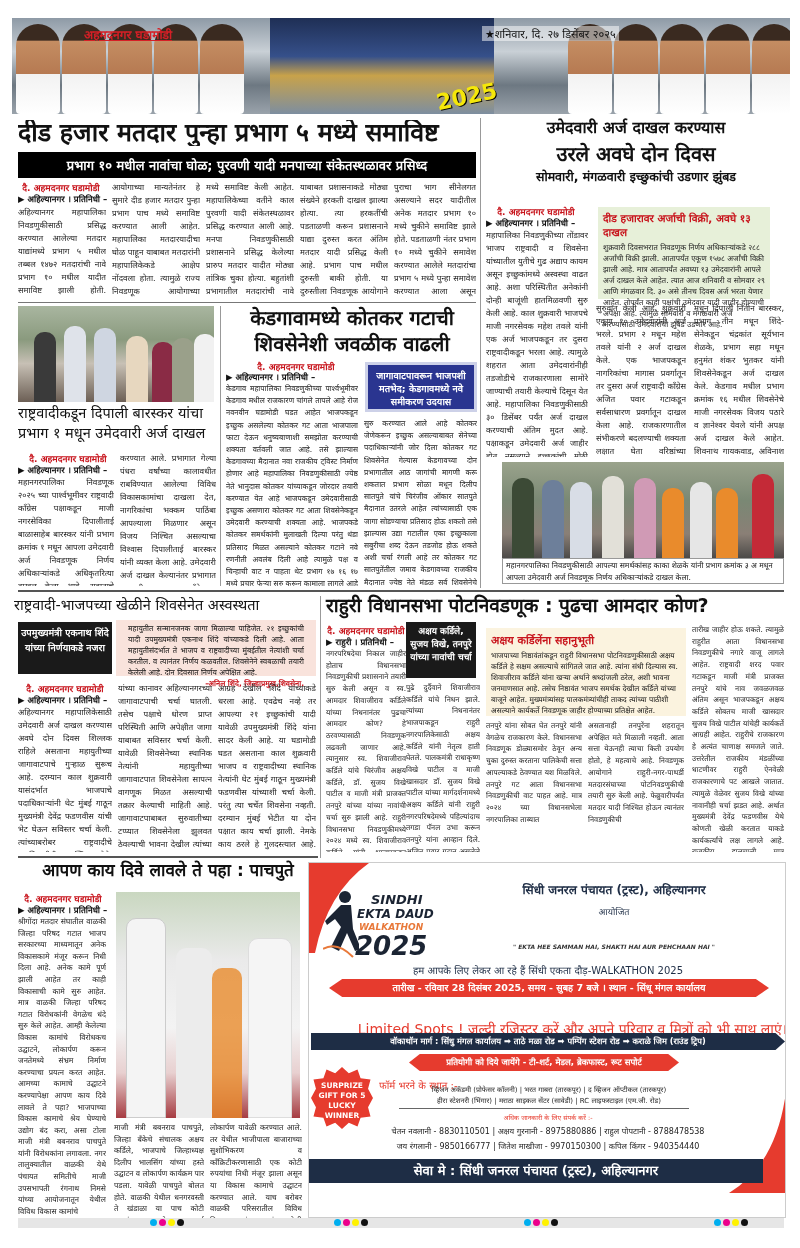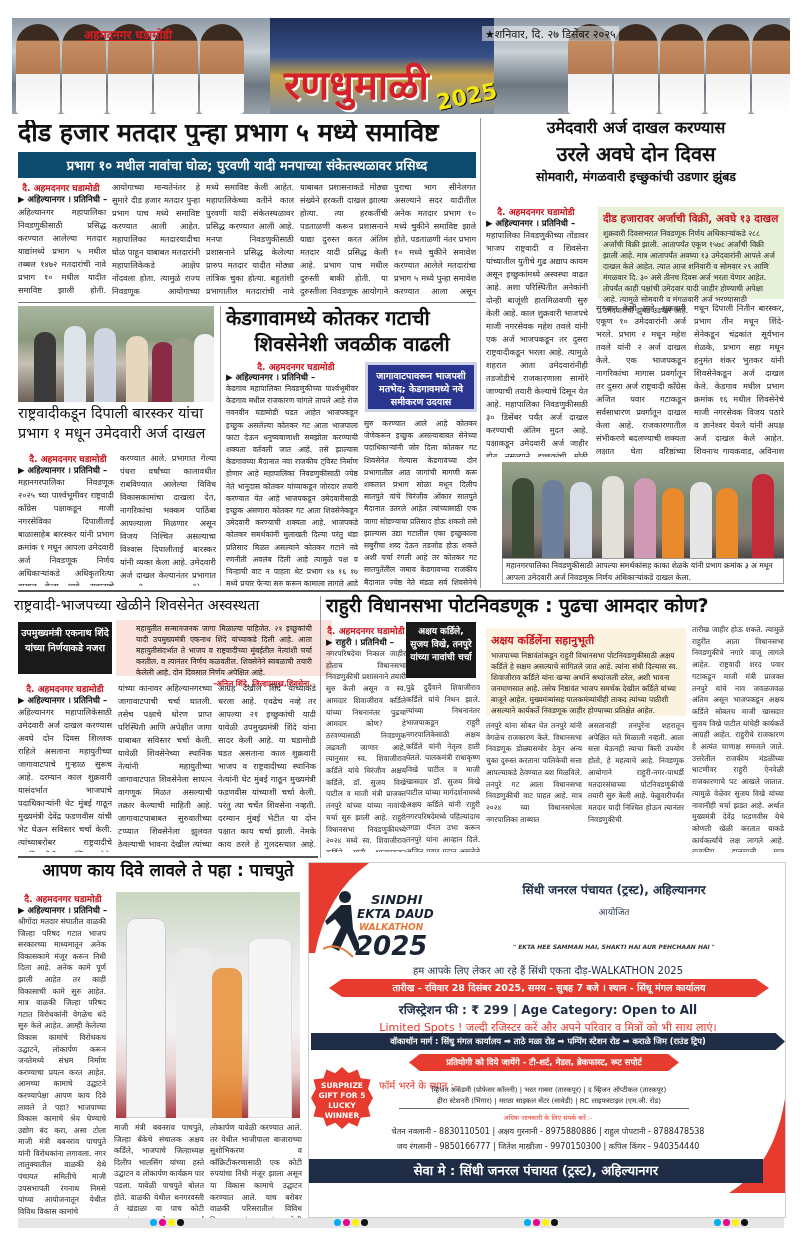--- a/index.html
+++ b/index.html
@@ -8,21 +8,21 @@
   .masthead { left: 12px; top: 18px; width: 778px; height: 96px; background: linear-gradient(180deg,#8e9aa6 0%,#c9d0d6 35%,#6d7882 70%,#9aa3ab 100%); overflow: hidden; }
   .masthead .faces { position: absolute; top: 6px; height: 90px; display: flex; gap: 2px; }
   .face { width: 44px; height: 90px; border-radius: 22px 22px 4px 4px; background: linear-gradient(180deg,#3a2a20 0%,#3a2a20 18%,#c48d62 19%,#b67a52 55%,#f2f2f2 56%,#ffffff 100%); }
   .masthead .building { position: absolute; left: 258px; top: 0; width: 224px; height: 96px; background: linear-gradient(180deg,#1f2f55 0%,#36508a 40%,#c8a24a 60%,#7d8ea0 100%); }
   .masthead .brand { position: absolute; left: 72px; top: 8px; font-size: 12px; font-weight: bold; color: #d61f26; text-decoration: underline; }
   .masthead .date { position: absolute; left: 470px; top: 8px; font-size: 11px; color: #111; background: rgba(255,255,255,0.5); padding: 0 3px; }
   .masthead .title { position: absolute; left: 272px; top: 38px; font-size: 40px; font-weight: bold; color: #d61f26; font-family: "DejaVu Serif", serif; text-shadow: 2px 2px 0 #fff; }
   .masthead .year { position: absolute; left: 424px; top: 66px; font-size: 22px; font-weight: bold; color: #f5e70a; transform: rotate(-12deg); text-shadow: 1px 1px 0 #000; }
 
   .h-big { font-family: "DejaVu Sans", sans-serif; font-weight: bold; color: #111; line-height: 1.05; }
-  .redbar { background: #0c4a6e; color: #fff; font-weight: bold; font-size: 14px; text-align: center; padding: 4px 0; }
+  .redbar { background: #000000; color: #fff; font-weight: bold; font-size: 14px; text-align: center; padding: 4px 0; }
   .byline { color: #c8151d; font-weight: bold; font-size: 9px; text-align: center; }
   .dateline { font-size: 8.5px; font-weight: bold; }
   .col { font-size: 8.2px; line-height: 13px; text-align: justify; color: #222; overflow: hidden; }
   .rule { background: #777; height: 1px; }
   .vrule { background: #999; width: 1px; }
   .photo { background: linear-gradient(180deg,#a9b6a0 0%,#8a9a7e 35%,#c7c0b5 60%,#6c5f55 100%); overflow: hidden; }
   .person { position: absolute; bottom: 0; width: 22px; border-radius: 10px 10px 0 0; }
   .greenbox { background: #e7f0d9; }
   .bluebox { background: #2a3590; color: #fff; text-align: center; font-weight: bold; border: 3px solid #cdd1e8; }
   .blackbox { background: #1a1a1a; color: #fff; text-align: center; font-weight: bold; }
@@ -47,21 +47,20 @@
   <div class="building"></div>
   <div class="faces" style="left:556px;">
     <div class="face"></div>
     <div class="face"></div>
     <div class="face"></div>
     <div class="face"></div>
     <div class="face"></div>
   </div>
   <div class="brand">अहमदनगर घडामोडी</div>
   <div class="date">★शनिवार, दि. २७ डिसेंबर २०२५</div>
-  <div class="title">रणधुमाळी</div>
   <div class="year">2025</div>
 </div>
 
 <div class="abs h-big" style="left:18px;top:120px;width:458px;font-size:25px;white-space:nowrap;overflow:hidden;">दीड हजार मतदार पुन्हा प्रभाग ५ मध्ये समाविष्ट</div>
 <div class="abs redbar" style="left:18px;top:152px;width:458px;font-size:13px;">प्रभाग १० मधील नावांचा घोळ; पुरवणी यादी मनपाच्या संकेतस्थळावर प्रसिध्द</div>
 <div class="abs byline" style="left:18px;top:181px;width:86px;">दै. अहमदनगर घडामोडी</div>
 <div class="abs dateline" style="left:18px;top:193px;width:90px;">▶ अहिल्यानगर । प्रतिनिधी –</div>
 <div class="abs col" style="left:18px;top:206px;width:88px;height:92px;">अहिल्यानगर महापालिका निवडणुकीसाठी प्रसिद्ध करण्यात आलेल्या मतदार याद्यांमध्ये प्रभाग ५ मधील तब्बल १४७२ मतदारांची नावे प्रभाग १० मधील यादीत समाविष्ट झाली होती. प्रभागातील नागरिकांना त्यावर तीव्र हरकती नोंदविल्या होत्या. अखेर निवडणूक</div>
 <div class="abs col" style="left:112px;top:181px;width:88px;height:117px;">आयोगाच्या मान्यतेनंतर हे सुमारे दीड हजार मतदार पुन्हा प्रभाग पाच मध्ये समाविष्ट करण्यात आली आहेत. महापालिका मतदारयादीचा घोळ पाहून याबाबत मतदारांनी महापालिकेकडे आक्षेप नोंदवला होता. त्यामुळे राज्य निवडणूक आयोगाच्या मान्यतेनुसार या मतदारांची नावे पुन्हा पाच</div>
 <div class="abs col" style="left:206px;top:181px;width:88px;height:117px;">मध्ये समाविष्ट केली आहेत. महापालिकेच्या वतीने काल पुरवणी यादी संकेतस्थळावर प्रसिद्ध करण्यात आली आहे. मनपा निवडणुकीसाठी प्रशासनाने प्रसिद्ध केलेल्या प्रारुप मतदार यादीत मोठ्या तांत्रिक चुका होत्या. बहुतांशी प्रभागातील मतदारांची नावे अन्य प्रभागाच्या यादीत गेल्याचे समोर आले होते.</div>
@@ -69,21 +68,21 @@
 <div class="abs col" style="left:394px;top:181px;width:82px;height:117px;">पुराचा भाग सीनेलगत असल्याने सदर यादीतील अनेक मतदार प्रभाग १० मध्ये चुकीने समाविष्ट झाले होते. पडताळणी नंतर प्रभाग १० मध्ये चुकीने समावेश करण्यात आलेले मतदारांचा प्रभाग ५ मध्ये पुन्हा समावेश करण्यात आला असून पुरवणी यादी महापालिकेच्या संकेतस्थळावर प्रसिद्ध करण्यात आली आहे.</div>
 
 <div class="abs vrule" style="left:480px;top:118px;height:470px;"></div>
 <div class="abs rule" style="left:18px;top:302px;width:458px;"></div>
 
 <div class="abs h-big" style="left:486px;top:120px;width:300px;font-size:16px;text-align:center;">उमेदवारी अर्ज दाखल करण्यास</div>
 <div class="abs h-big" style="left:486px;top:144px;width:300px;font-size:20px;text-align:center;">उरले अवघे दोन दिवस</div>
 <div class="abs h-big" style="left:486px;top:170px;width:300px;font-size:12.5px;text-align:center;">सोमवारी, मंगळवारी इच्छुकांची उडणार झुंबड</div>
 <div class="abs byline" style="left:486px;top:205px;width:100px;">दै. अहमदनगर घडामोडी</div>
 <div class="abs dateline" style="left:486px;top:217px;width:100px;">▶ अहिल्यानगर । प्रतिनिधी –</div>
-<div class="abs greenbox" style="left:598px;top:207px;width:186px;height:92px;padding:4px 5px;">
+<div class="abs greenbox" style="left:598px;top:207px;width:172px;height:92px;padding:4px 5px;">
   <div style="color:#c8151d;font-weight:bold;font-size:10.5px;margin-bottom:3px;">दीड हजारावर अर्जाची विक्री, अवघे १३ दाखल</div>
   <div style="font-size:7.6px;line-height:11px;color:#222;">शुक्रवारी दिवसभरात निवडणूक निर्णय अधिकाऱ्यांकडे २८८ अर्जांची विक्री झाली. आतापर्यंत एकूण १५७८ अर्जांची विक्री झाली आहे. मात्र आतापर्यंत अवघ्या १३ उमेदवारांनी आपले अर्ज दाखल केले आहेत. त्यात आज शनिवारी व सोमवार २९ आणि मंगळवार दि. ३० असे तीनच दिवस अर्ज भरता येणार आहेत. तोपर्यंत काही पक्षांची उमेदवार यादी जाहीर होण्याची अपेक्षा आहे. त्यामुळे सोमवारी व मंगळवारी अर्ज भरण्यासाठी उमेदवारांची झुंबड उडणार आहे.</div>
 </div>
 <div class="abs col" style="left:486px;top:229px;width:102px;height:228px;">महापालिका निवडणुकीच्या तोंडावर भाजप राष्ट्रवादी व शिवसेना यांच्यातील युतीचे गुढ अद्याप कायम असून इच्छुकांमध्ये अस्वस्था वाढत आहे. अशा परिस्थितीत अनेकांनी दोन्ही बाजूंशी हातमिळवणी सुरु केली आहे. काल शुक्रवारी भाजपचे माजी नगरसेवक महेश तवले यांनी एक अर्ज भाजपकडून तर दुसरा राष्ट्रवादीकडून भरला आहे. त्यामुळे शहरात आता उमेदवारांनीही तडजोडीचे राजकारणाला सामोरे जाण्याची तयारी केल्याचे दिसून येत आहे. महापालिका निवडणुकीसाठी ३० डिसेंबर पर्यंत अर्ज दाखल करण्याची अंतिम मुदत आहे. पक्षाकडून उमेदवारी अर्ज जाहीर होत नसल्याने इच्छुकांची मोठी पंचायत झाली आहे. पक्षातील संभाव्य उमेदवारांनी अर्ज भरण्यास</div>
 <div class="abs col" style="left:596px;top:302px;width:90px;height:156px;">सुरुवात केली आहे. शुक्रवारी एकूण १० उमेदवारांनी अर्ज भरले. प्रभाग २ मधून महेश तवले यांनी २ अर्ज दाखल केले. एक भाजपकडून नागरिकांचा मागास प्रवर्गातून तर दुसरा अर्ज राष्ट्रवादी काँग्रेस अजित पवार गटाकडून सर्वसाधारण प्रवर्गातून दाखल केला आहे. राजकारणातील संभीकरणे बदलण्याची शक्यता लक्षात घेता वरिष्ठांच्या सूचनेनुसार तवले यांनी दोन्ही पक्षांकडून अर्ज दाखल केल्याचे बोलले जात आहे. दरम्यान शुक्रवारी प्रभाग एक</div>
 <div class="abs col" style="left:694px;top:302px;width:90px;height:156px;">मधून दिपाली नितीन बारस्कर, प्रभाग तीन मधून शिंदे-सेनेकडून चंद्रकांत सूर्यभान शेळके, प्रभाग सहा मधून हनुमंत शंकर भुतकर यांनी शिवसेनेकडून अर्ज दाखल केले. केडगाव मधील प्रभाग क्रमांक १६ मधील शिवसेनेचे माजी नगरसेवक विजय पठारे व ज्ञानेश्वर येवले यांनी अपक्ष अर्ज दाखल केले आहेत. शिवनाथ गायकवाड, अविनाश साठे यांनी प्रभाग पाच मधून अपक्ष, प्रभाग सात मधून अनिता दळवी यांनी अपक्ष अर्ज दाखल केला आहे.</div>
 
 <div class="abs photo" style="left:502px;top:462px;width:282px;height:96px;background:linear-gradient(180deg,#9aa38c 0%,#7a8874 40%,#8a7f76 75%,#4c4a48 100%);">
   <div class="person" style="left:10px;height:80px;background:#3c4a36;"></div>
   <div class="person" style="left:40px;height:78px;background:#6d7f9a;"></div>
@@ -108,33 +107,33 @@
 </div>
 <div class="abs h-big" style="left:18px;top:406px;width:200px;font-size:14.5px;font-weight:normal;">राष्ट्रवादीकडून दिपाली बारस्कर यांचा</div>
 <div class="abs h-big" style="left:18px;top:426px;width:200px;font-size:14.5px;font-weight:normal;">प्रभाग १ मधून उमेदवारी अर्ज दाखल</div>
 <div class="abs byline" style="left:18px;top:452px;width:100px;">दै. अहमदनगर घडामोडी</div>
 <div class="abs dateline" style="left:18px;top:464px;width:100px;">▶ अहिल्यानगर । प्रतिनिधी –</div>
 <div class="abs col" style="left:18px;top:476px;width:96px;height:110px;">महानगरपालिका निवडणूक २०२५ च्या पार्श्वभूमीवर राष्ट्रवादी काँग्रेस पक्षाकडून माजी नगरसेविका दिपालीताई बाळासाहेब बारस्कर यांनी प्रभाग क्रमांक १ मधून आपला उमेदवारी अर्ज निवडणूक निर्णय अधिकाऱ्यांकडे अधिकृतरित्या दाखल केला आहे. राहाताचे आमदार संग्राम जगताप यांच्या नेतृत्वाखाली ही निवडणूक लढविणार असल्याचे यावेळी स्पष्ट</div>
 <div class="abs col" style="left:120px;top:452px;width:96px;height:134px;">करण्यात आले. प्रभागात गेल्या पंधरा वर्षांच्या कालावधीत राबविण्यात आलेल्या विविध विकासकामांचा दाखला देत, नागरिकांचा भक्कम पाठिंबा आपल्याला मिळणार असून विजय निश्चित असल्याचा विश्वास दिपालीताई बारस्कर यांनी व्यक्त केला आहे. उमेदवारी अर्ज दाखल केल्यानंतर प्रभागात राष्ट्रवादी काँग्रेसच्या कार्यकर्त्यांमध्ये उत्साहाचे वातावरण दिसून येत असून, आगामी निवडणुकीसाठी राजकीय हालचालींना वेग आला आहे.</div>
 
 <div class="abs vrule" style="left:220px;top:306px;height:280px;"></div>
 
-<div class="abs h-big" style="left:226px;top:308px;width:252px;font-size:20px;text-align:left;">केडगावामध्ये कोतकर गटाची</div>
+<div class="abs h-big" style="left:226px;top:308px;width:252px;font-size:20px;text-align:center;">केडगावामध्ये कोतकर गटाची</div>
 <div class="abs h-big" style="left:226px;top:334px;width:252px;font-size:20px;text-align:center;">शिवसेनेशी जवळीक वाढली</div>
 <div class="abs byline" style="left:226px;top:360px;width:140px;">दै. अहमदनगर घडामोडी</div>
 <div class="abs dateline" style="left:226px;top:371px;width:130px;">▶ अहिल्यानगर । प्रतिनिधी –</div>
 <div class="abs bluebox" style="left:365px;top:362px;width:112px;height:50px;font-size:9.5px;padding:4px;line-height:13px;">जागावाटपावरून भाजपशी मतभेद; केडगावमध्ये नवे समीकरण उदयास</div>
 <div class="abs col" style="left:226px;top:383px;width:132px;height:203px;font-size:7.5px;line-height:12.2px;">केडगाव महापालिका निवडणुकीच्या पार्श्वभूमीवर केडगाव मधील राजकारण चांगले तापले आहे रोज नवनवीन घडामोडी घडत आहेत भाजपकडून इच्छुक असलेल्या कोतकर गट आता भाजपाला फाटा देऊन धनुष्यबाणाशी समझोता करण्याची शक्यता वर्तवली जात आहे. तसे झाल्यास केडगावच्या मैदानात नवा राजकीय ट्विस्ट निर्माण होणार आहे महापालिका निवडणुकीसाठी ज्येष्ठ नेते भानुदास कोतकर यांच्याकडून जोरदार तयारी करण्यात येत आहे भाजपकडून उमेदवारीसाठी इच्छुक असणारा कोतकर गट आता शिवसेनेकडून उमेदवारी करण्याची शक्यता आहे. भाजपकडे कोतकर समर्थकांनी मुलाखती दिल्या परंतु थंडा प्रतिसाद मिळत असल्याने कोतकर गटाने नवे रणनीती अवलंब दिली आहे त्यामुळे पक्ष व चिन्हाची वाट न पाहता थेट प्रभाग १७ १६ १७ मध्ये प्रचार फेऱ्या सुरु करून कामाला लागले आहे हातातून गेलेला केडगावचा बालेकिल्ला पुन्हा मिळवण्यासाठी कोतकर गटांनी जोरदार तयारी सुरु केली आहे भाजपकडून अपेक्षित प्रतिसाद मिळत नसल्याने शिवसेनेकडे चाचपणी</div>
 <div class="abs col" style="left:364px;top:418px;width:113px;height:168px;font-size:7.5px;line-height:12.2px;">सुरु करण्यात आले आहे कोतकर जेणेकरून इच्छुक असल्याबाबत सेनेच्या पदाधिकाऱ्यांनी जोर दिला कोतकर गट शिवसेनेत गेल्यास केडगावच्या दोन प्रभागातील आठ जागांची मागणी करू शकतात प्रभाग सोळा मधून दिलीप सातपुते यांचे चिरंजीव ओंकार सातपुते मैदानात उतरले आहेत त्यांच्यासाठी एक जागा सोडण्याचा प्रतिसाद होऊ शकतो तसे झाल्यास उद्या गटातील एका इच्छुकाला सबुरीचा शब्द देऊन तडजोड होऊ शकते अशी चर्चा रंगली आहे तर कोतकर गट सातपुतेंतील जमाव केडगावच्या राजकीय मैदानात ज्येष्ठ नेते मंडळ सर्व शिवसेनेचे संपर्क प्रमुख केलेले सातपुते यांच्यात राजकीय संघर्ष आहे मात्र आता सीमेच्या पलीकडून बरेच पाणी वाहून गेले आहे शेतकऱ्यांना सेनेने स्वीकारला सात, कोतकर यांच्यात राजकीय गुंजाळ होऊ शकते अशी चर्चा रंगली आहे</div>
 
 <div class="abs rule" style="left:18px;top:590px;width:766px;height:2px;background:#555;"></div>
 
 <div class="abs h-big" style="left:14px;top:598px;width:306px;font-size:14.5px;font-weight:normal;">राष्ट्रवादी-भाजपच्या खेळीने शिवसेनेत अस्वस्थता</div>
 <div class="abs blackbox" style="left:18px;top:622px;width:94px;height:52px;font-size:9.5px;line-height:15px;padding:3px;">उपमुख्यमंत्री एकनाथ शिंदे यांच्या निर्णयाकडे नजरा</div>
-<div class="abs pinkbox" style="left:116px;top:620px;width:216px;height:56px;padding:3px 20px;">
+<div class="abs pinkbox" style="left:116px;top:620px;width:200px;height:56px;padding:3px 12px;">
   <div style="font-size:7.5px;line-height:11px;text-align:justify;">महायुतीत सन्मानजनक जागा मिळाल्या पाहिजेत. २१ इच्छुकांची यादी उपमुख्यमंत्री एकनाथ शिंदे यांच्याकडे दिली आहे. आता महायुतीसंदर्भात ते भाजप व राष्ट्रवादीच्या मुंबईतील नेत्यांशी चर्चा करतील. व त्यानंतर निर्णय कळवतील. शिवसेनेने स्वबळाची तयारी केलेली आहे. दोन दिवसात निर्णय अपेक्षित आहे.</div>
   <div style="font-size:7.5px;color:#c8151d;font-weight:bold;text-align:right;">-अनिल शिंदे, जिल्हाप्रमुख,शिवसेना.</div>
 </div>
 <div class="abs byline" style="left:18px;top:682px;width:94px;">दै. अहमदनगर घडामोडी</div>
 <div class="abs dateline" style="left:18px;top:694px;width:96px;">▶ अहिल्यानगर । प्रतिनिधी –</div>
 <div class="abs col" style="left:18px;top:706px;width:94px;height:146px;">अहिल्यानगर महापालिकेसाठी उमेदवारी अर्ज दाखल करण्यास अवघे दोन दिवस शिल्लक राहिले असताना महायुतीच्या जागावाटपाचे गुऱ्हाळ सुरूच आहे. दरम्यान काल शुक्रवारी यासंदर्भात भाजपाचे पदाधिकाऱ्यांनी थेट मुंबई गाठून मुख्यमंत्री देवेंद्र फडणवीस यांची भेट घेऊन सविस्तर चर्चा केली. त्यांच्याबरोबर राष्ट्रवादीचे पदाधिकारीही उपस्थित होते. परंतु यावेळी शिवसेनेचे कोणीही उपस्थित नव्हते. तरी या दोन पक्षांत काय झाले हे अद्याप स्पष्ट झाले नाही. त्यामुळे शिवसेनेच्या गोटात अस्वस्थता पसरली आहे. शिवसेनेच्या पदाधिकाऱ्यांनी गुरुवारीच मुंबईत दाखल होत पक्षाचे प्रमुख नेते उपमुख्यमंत्री एकनाथ शिंदे</div>
 <div class="abs col" style="left:118px;top:682px;width:94px;height:170px;">यांच्या कानावर अहिल्यानगरच्या जागावाटपाची चर्चा घातली. तसेच पक्षाचे धोरण प्राप्त परिस्थिती आणि अपेक्षीत जागा याबाबत सविस्तर चर्चा केली. यावेळी शिवसेनेच्या स्थानिक नेत्यांनी महायुतीच्या जागावाटपात शिवसेनेला सापत्न वागणूक मिळत असल्याची तक्रार केल्याची माहिती आहे. जागावाटपाबाबत सुरुवातीच्या टप्प्यात शिवसेनेला झुलवत ठेवल्याची भावना देखील त्यांच्या कानावर घातली आहे. अपेक्षीत आणि सन्मानजनक जागा मिळाल्या तरच महायुतीत लढणे योग्य होईल, अन्यथा स्वतंत्र लढण्याची तयारी देखील पदाधिकाऱ्यांनी ना. शिंदे यांच्याकडे दाखविली आहे. यावेळी अहिल्यानगरमधून शिवसेनेला किमान २२ ते २४ जागा मिळाव्यात असा</div>
 <div class="abs col" style="left:218px;top:682px;width:98px;height:170px;">आग्रह देखील शिंदे यांच्याकडे धरला आहे. एवढेच नव्हे तर आपल्या २१ इच्छुकांची यादी यावेळी उपमुख्यमंत्री शिंदे यांना सादर केली आहे. या घडामोडी घडत असताना काल शुक्रवारी भाजप व राष्ट्रवादीच्या स्थानिक नेत्यांनी थेट मुंबई गाठून मुख्यमंत्री फडणवीस यांच्याशी चर्चा केली. परंतु त्या चर्चेत शिवसेना नव्हती. दरम्यान मुंबई भेटीत या दोन पक्षात काय चर्चा झाली. नेमके काय ठरले हे गुलदस्त्यात आहे. त्यामुळे शिवसेनेच्या स्थानिक नेत्यांमध्ये नाराजी पसरली आहे. पालकमंत्री राधाकृष्ण विखे पाटील हे शिवसेनेच्या स्थानिक नेत्यांशी आज चर्चा करणार आहेत. त्यातून काय निर्णय होतो, याकडे शिवसेनेच्या इच्छुकांच्या नजरा लागल्या आहेत.</div>
 
 <div class="abs vrule" style="left:320px;top:596px;height:262px;"></div>
@@ -182,22 +181,21 @@
     <div style="position:absolute;left:48px;top:6px;font-size:13px;font-weight:bold;font-style:italic;color:#1b2433;line-height:14px;">SINDHI</div>
     <div style="position:absolute;left:34px;top:20px;font-size:12px;font-weight:bold;font-style:italic;color:#1b2433;line-height:14px;white-space:nowrap;">EKTA DAUD</div>
     <div style="position:absolute;left:36px;top:35px;font-size:9px;font-weight:bold;font-style:italic;color:#e8793a;">WALKATHON</div>
     <div style="position:absolute;left:32px;top:44px;font-size:26px;font-weight:bold;font-style:italic;color:#1b2433;">2025</div>
   </div>
   <div style="position:absolute;left:140px;top:18px;width:330px;text-align:center;font-size:12px;color:#1e2d45;font-weight:bold;">सिंधी जनरल पंचायत (ट्रस्ट), अहिल्यानगर</div>
   <div style="position:absolute;left:140px;top:42px;width:330px;text-align:center;font-size:9px;color:#1e2d45;">आयोजित</div>
   <div style="position:absolute;left:140px;top:80px;width:330px;text-align:center;font-size:6px;font-style:italic;font-weight:bold;color:#333;">" EKTA HEE SAMMAN HAI, SHAKTI HAI AUR PEHCHAAN HAI "</div>
   <div style="position:absolute;left:0;top:100px;width:478px;text-align:center;font-size:10px;color:#1e2d45;">हम आपके लिए लेकर आ रहे हैं सिंधी एकता दौड़-WALKATHON 2025</div>
   <div style="position:absolute;left:20px;top:116px;width:440px;height:18px;background:#e63b2e;color:#fff;font-size:9.5px;text-align:center;line-height:18px;font-weight:bold;clip-path:polygon(3% 0,97% 0,100% 50%,97% 100%,3% 100%,0 50%);">तारीख - रविवार 28 दिसंबर 2025, समय - सुबह 7 बजे । स्थान - सिंधू मंगल कार्यालय</div>
-  <div style="position:absolute;left:0;top:138px;width:478px;text-align:center;font-size:12px;font-weight:bold;color:#1e2d45;">रजिस्ट्रेशन फी : ₹ 299 | Age Category: Open to All</div>
-  <div style="position:absolute;left:0;top:156px;width:478px;text-align:center;font-size:11px;color:#e63b2e;">Limited Spots ! जल्दी रजिस्टर करें और अपने परिवार व मित्रों को भी साथ लाएं।</div>
+  <div style="position:absolute;left:0;top:156px;width:478px;text-align:right;font-size:14px;color:#e63b2e;">Limited Spots ! जल्दी रजिस्टर करें और अपने परिवार व मित्रों को भी साथ लाएं।</div>
   <div style="position:absolute;left:100px;top:191px;width:270px;height:17px;background:#e63b2e;color:#fff;font-size:8.5px;text-align:center;line-height:17px;font-weight:bold;clip-path:polygon(4% 0,96% 0,100% 50%,96% 100%,4% 100%,0 50%);">प्रतियोगी को दिये जायेंगे - टी-शर्ट, मेडल, ब्रेकफास्ट, रूट सपोर्ट</div>
   <div style="position:absolute;left:2px;top:170px;width:474px;height:17px;background:#1e2d45;color:#fff;font-size:8.3px;text-align:center;line-height:17px;font-weight:bold;clip-path:polygon(0 0,98% 0,100% 50%,98% 100%,0 100%);">वॉकाथॉन मार्ग : सिंधु मंगल कार्यालय ➡ ताठे मळा रोड ➡ पम्पिंग स्टेशन रोड ➡ कराळे जिम (राउंड ट्रिप)</div>
   <div style="position:absolute;left:2px;top:204px;width:62px;height:62px;background:#e63b2e;color:#fff;font-size:7.5px;font-weight:bold;text-align:center;padding-top:14px;line-height:10px;clip-path:polygon(50% 0,61% 10%,75% 4%,80% 18%,96% 20%,92% 35%,100% 50%,92% 65%,96% 80%,80% 82%,75% 96%,61% 90%,50% 100%,39% 90%,25% 96%,20% 82%,4% 80%,8% 65%,0 50%,8% 35%,4% 20%,20% 18%,25% 4%,39% 10%);">SURPRIZE GIFT FOR 5 LUCKY WINNER</div>
   <div style="position:absolute;left:70px;top:215px;width:340px;text-align:left;font-size:10px;color:#e63b2e;">फॉर्म भरने के स्थान :-</div>
   <div style="position:absolute;left:70px;top:222px;width:340px;text-align:center;font-size:7px;color:#222;">व्हिजन अकॅडमी (प्रोफेसर कॉलनी) | भरत गाबरा (तारकपूर) | द व्हिजन ऑप्टीकल (तारकपूर)</div>
   <div style="position:absolute;left:70px;top:233px;width:340px;text-align:center;font-size:7px;color:#222;">हीरा स्टेशनरी (भिंगार) | मराठा साइकल सेंटर (सावेडी) | RC लाइफस्टाइल (एम.जी. रोड)</div>
   <div style="position:absolute;left:90px;top:245px;width:290px;height:1px;background:#666;"></div>
   <div style="position:absolute;left:0;top:250px;width:478px;text-align:center;font-size:6.5px;color:#e63b2e;">अधिक जानकारी के लिए संपर्क करें :-</div>
   <div style="position:absolute;left:0;top:262px;width:478px;text-align:center;font-size:8px;color:#222;">चेतन नवलानी - 8830110501 | अक्षय गुरनानी - 8975880886 | राहुल पोपटानी - 8788478538</div>
   <div style="position:absolute;left:0;top:277px;width:478px;text-align:center;font-size:8px;color:#222;">जय रंगलानी - 9850166777 | जितेश माखीजा - 9970150300 | कपिल किंगर - 940354440</div>

